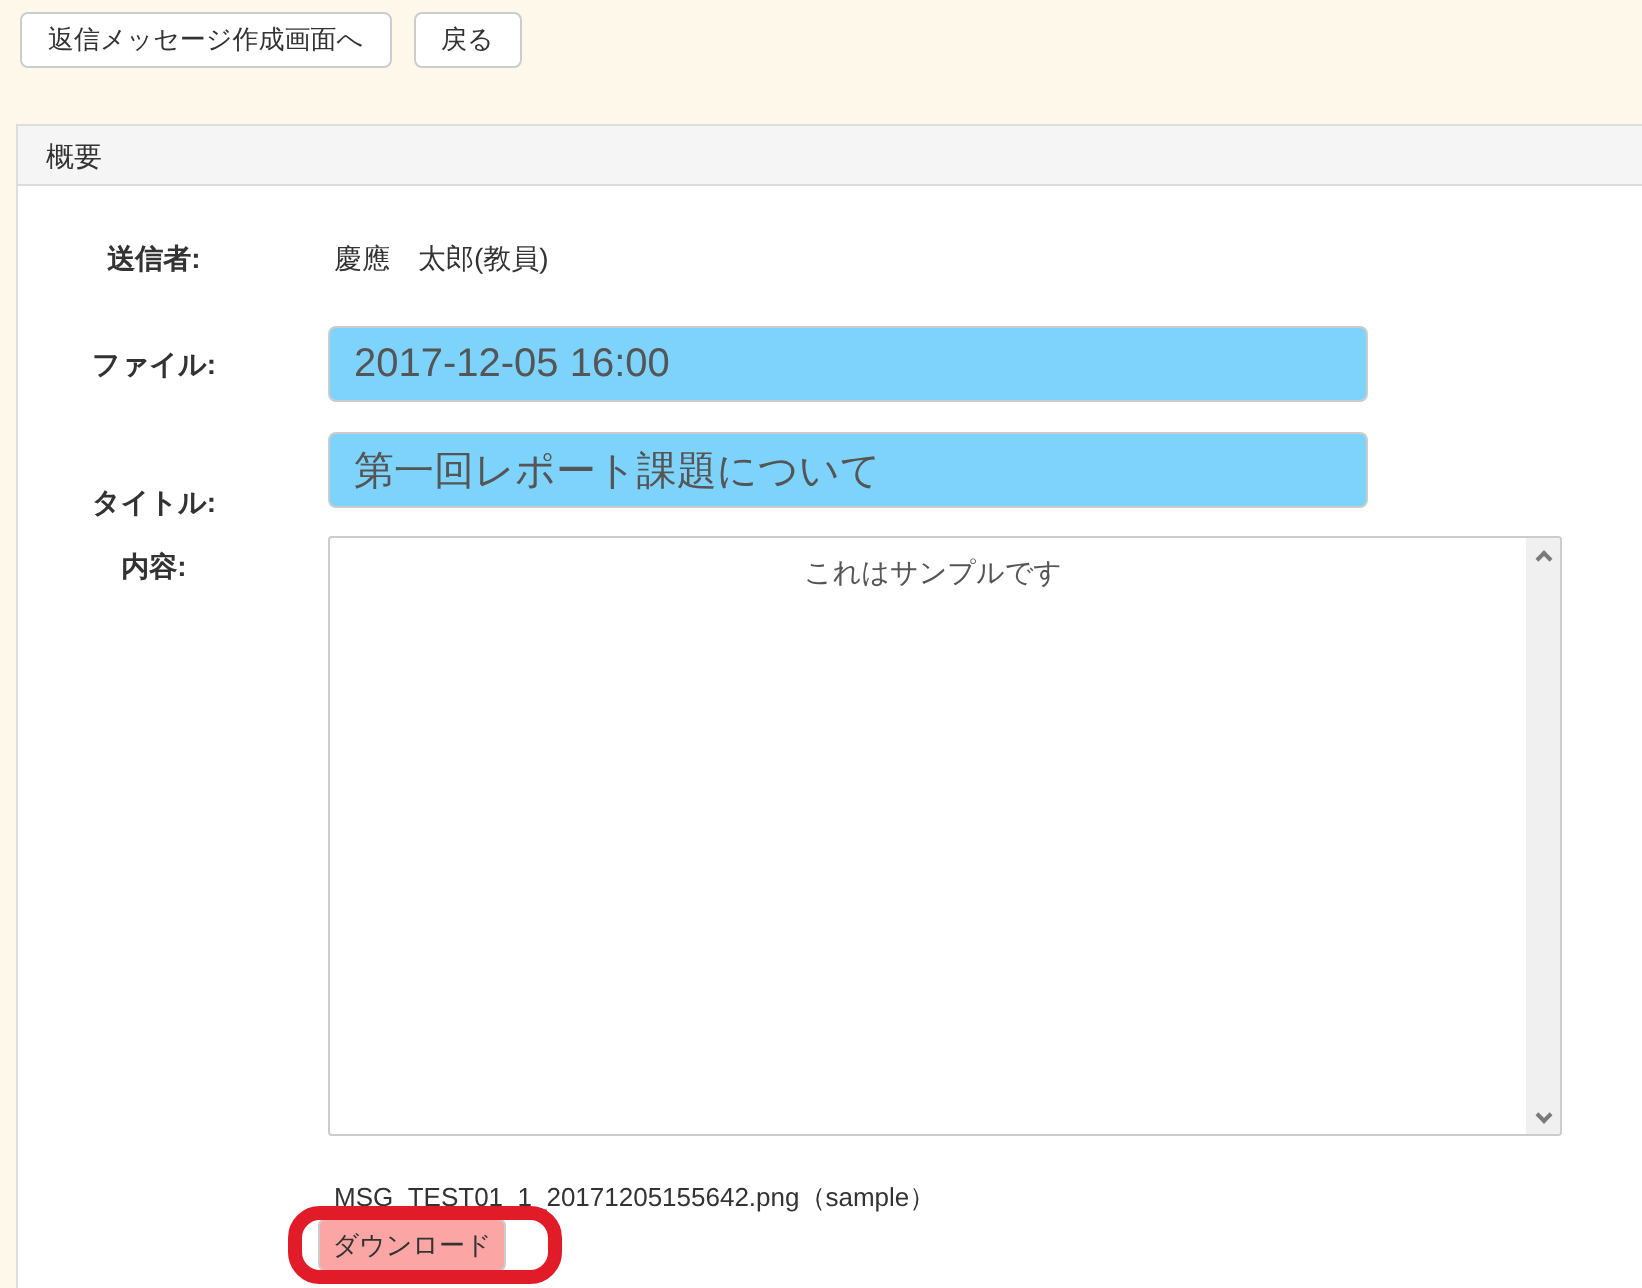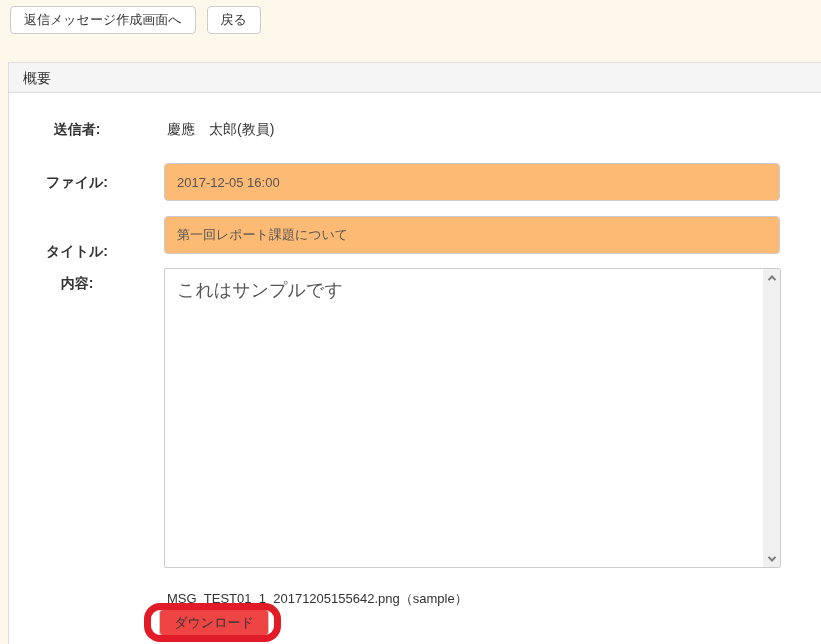--- a/index.html
+++ b/index.html
@@ -67,28 +67,28 @@
   }
   .fvalue {
     position: absolute;
     font-size: 14px;
     color: #333;
     white-space: nowrap;
   }
   .tinput {
     position: absolute;
     left: 155px;
-    width: 616px;
+    width: 520px;
     height: 38px;
     box-sizing: border-box;
-    background: #fdba74;
+    background: #7dd3fc;
     border: 1px solid #ccc;
     border-radius: 4px;
     color: #555;
-    font-size: 13px;
+    font-size: 20px;
     padding: 0 12px;
     font-family: inherit;
   }
   .textarea {
     position: absolute;
     left: 155px;
     top: 205px;
     width: 617px;
     height: 300px;
     box-sizing: border-box;
@@ -96,23 +96,24 @@
     border: 1px solid #ccc;
     border-radius: 2px;
     overflow: hidden;
     cursor: text;
   }
   .ta-text {
     position: absolute;
     left: 12px;
     top: 9px;
     right: 24px;
-    font-size: 18px;
+    font-size: 14px;
     color: #555;
     white-space: pre-wrap;
+    text-align: center;
   }
   .scrollbar {
     position: absolute;
     top: 0;
     right: 0;
     width: 17px;
     height: 100%;
     background: #f0f0f0;
   }
   .sb-btn {
@@ -152,24 +153,24 @@
     height: 39px;
     box-sizing: border-box;
     border: 7px solid #e11b28;
     border-radius: 16px;
     pointer-events: none;
   }
   .download-btn {
     position: absolute;
     left: 150px;
     top: 546px;
-    width: 110px;
+    width: 94px;
     height: 27px;
     box-sizing: border-box;
-    background: #ef4444;
+    background: #fca5a5;
     border: 1px solid #ccc;
     border-radius: 4px;
     color: #333;
     font-size: 13px;
     line-height: 25px;
     text-align: center;
     overflow: hidden;
     white-space: nowrap;
     cursor: pointer;
     font-family: inherit;

